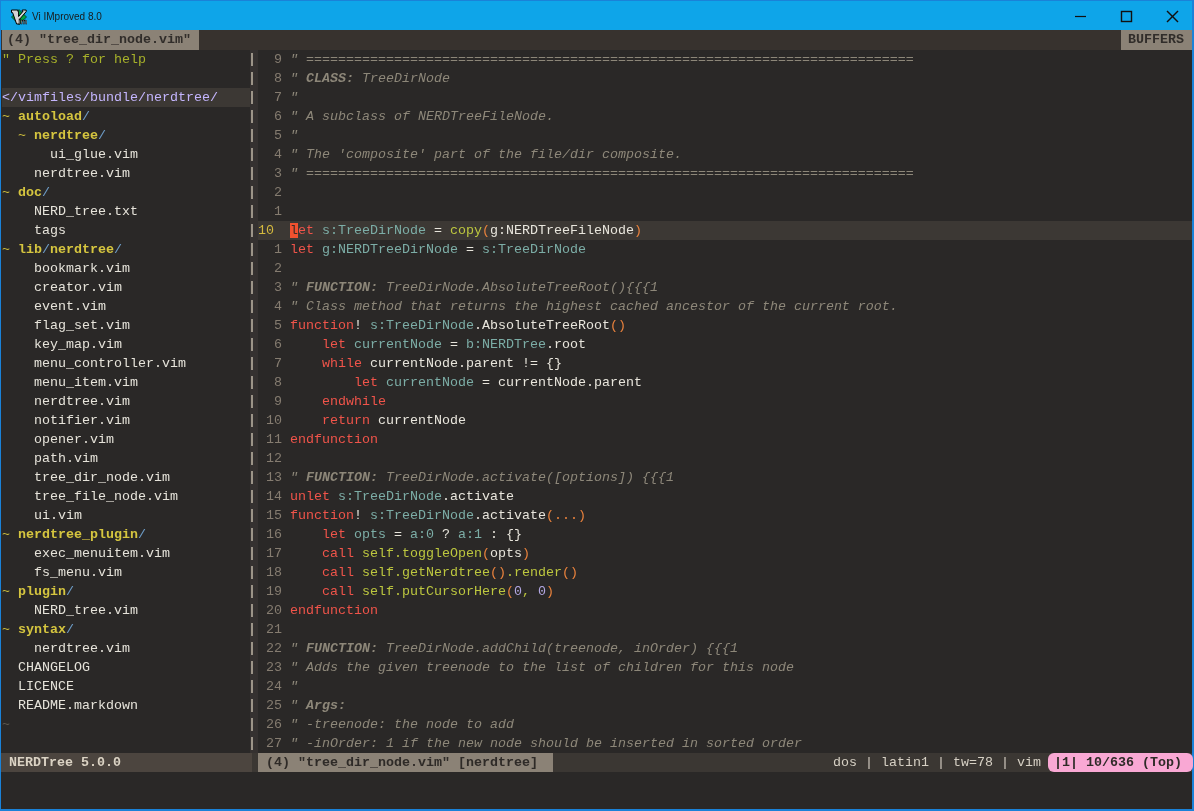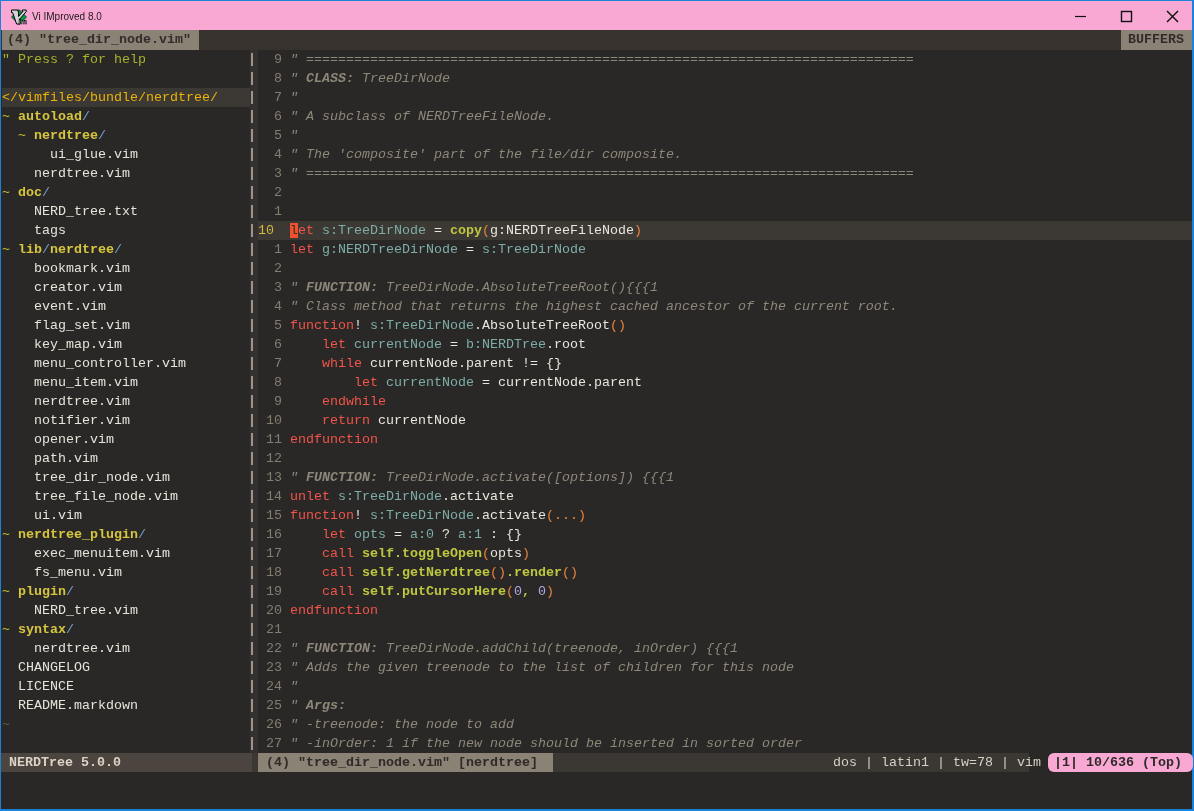--- a/index.html
+++ b/index.html
@@ -1,18 +1,18 @@
 <!DOCTYPE html>
 <html><head><meta charset="utf-8">
 <style>
 * { margin:0; padding:0; box-sizing:border-box; }
 body { width:1194px; height:811px; overflow:hidden; }
 #frame { position:relative; width:1194px; height:811px; background:#1a82d8;
   font-family:"Liberation Mono", monospace; font-size:13.333px; line-height:19px; }
-#title { position:absolute; left:1px; top:1px; width:1191px; height:29px; background:#f9a8d4; }
+#title { position:absolute; left:1px; top:1px; width:1191px; height:29px; background:#0ea5e9; }
 #ttext { position:absolute; left:31px; top:9px; font-family:"Liberation Sans",sans-serif; font-size:10px; line-height:14px; color:#1a1a1a; }
 #ticon { position:absolute; left:9px; top:7px; }
 .wbtn { position:absolute; top:0; }
 #body { position:absolute; left:1px; top:30px; width:1191px; height:779px; background:#2a2827; }
 #tabbar { position:absolute; left:1px; top:30px; width:1191px; height:20px; background:#37322e; }
 .tab { position:absolute; top:0; height:20px; line-height:20px; background:#8b8276; color:#312d2a; font-weight:bold; white-space:pre; }
 #tree { position:absolute; left:2px; top:50px; width:248px; height:703px; }
 #sepcol { position:absolute; left:250px; top:50px; width:8px; height:703px; background:#353130; }
 #sepdash { position:absolute; left:1px; top:0; width:2px; height:703px;
   background:repeating-linear-gradient(180deg, transparent 0px, transparent 3px, #9c9488 3px, #9c9488 16px, transparent 16px, transparent 19px); }
@@ -20,31 +20,31 @@
 .r { height:19px; white-space:pre; }
 .cur { background:#3c3834; }
 .hlr { background:#3c3834; }
 .ln { color:#857c70; }
 .cln { color:#d4b93e; }
 .c { color:#8d8779; font-style:italic; }
 .cb { color:#8d8779; font-style:italic; font-weight:bold; }
 .k { color:#f0544a; }
 .t { color:#7cada6; }
 .w { color:#e8e5dc; }
-.f { color:#bdc73f; font-weight:bold; }
+.f { color:#bdc73f; font-weight:normal; }
 .o { color:#e9823d; }
 .n { color:#b2a7e2; }
 .cu { background:#f0512f; color:#3c2a26; }
 .h { color:#a7b12a; }
 .y { color:#ccbc3c; }
 .d { color:#d5c53f; font-weight:bold; }
 .s { color:#6e9dc8; }
 .fi { color:#e6e3da; }
-.rp { color:#eab308; }
-#status { position:absolute; left:1px; top:753px; width:1028px; height:19px; background:#3b3733; }
+.rp { color:#c4b5fd; }
+#status { position:absolute; left:1px; top:753px; width:1191px; height:19px; background:#3b3733; }
 .seg { position:absolute; top:0; height:19px; white-space:pre; }
 #cmd { position:absolute; left:1px; top:772px; width:1191px; height:37px; background:#2a2827; }
 </style></head>
 <body>
 <div id="frame">
   <div id="title">
     <svg id="ticon" width="18" height="18" viewBox="0 0 18 18">
       <polygon points="9,1.5 16.5,9 9,16.5 1.5,9" fill="#00a33f" stroke="#033" stroke-width="0.8"></polygon>
       <path d="M1.5 2 L7.8 2 L7.8 3.3 L8.6 3.3 L8.6 8.5 L13 3.3 L12.2 3.3 L12.2 2 L16.2 2 L16.2 3.6 L9.8 11 L9.8 16 L6.6 16 L2.6 4.6 L1.5 4.6 Z" fill="#d4d4d4" stroke="#000" stroke-width="1"></path>
       <text x="8.4" y="16" font-family="Liberation Sans" font-size="7.5" font-weight="bold" fill="#c8c8c8" stroke="#000" stroke-width="0.5">im</text>

